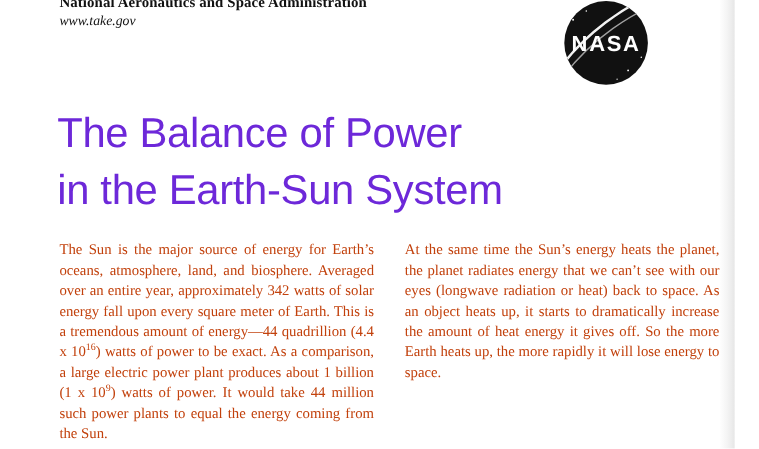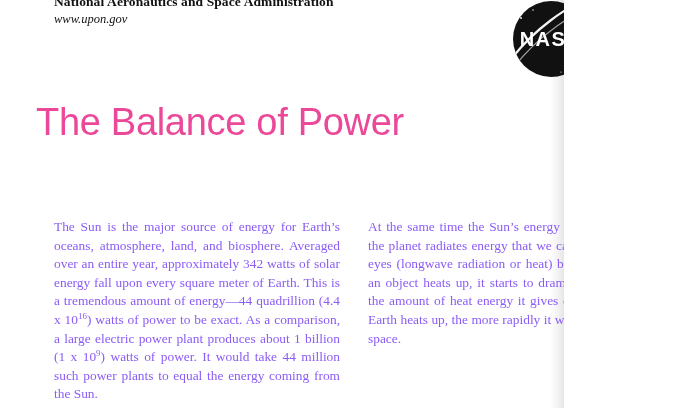--- a/index.html
+++ b/index.html
@@ -12,21 +12,21 @@
     background: #ffffff;
     font-family: "Liberation Serif", serif;
     overflow: hidden;
     position: relative;
   }
 
   .page {
     position: absolute;
     left: 0;
     top: 0;
-    width: 564px;
+    width: 668px;
     height: 408px;
     background: #ffffff;
     overflow: hidden;
   }
 
   
   .page-edge {
     position: absolute;
     right: 0;
     top: 0;
@@ -68,28 +68,28 @@
     width: 112px;
     height: 95px;
   }
   .logo svg {
     display: block;
   }
 
   
   .title {
     position: absolute;
-    left: 36px;
+    left: 52px;
     top: 72px;
     width: 600px;
     font-family: "Liberation Sans", sans-serif;
     font-weight: normal;
     font-size: 38px;
     line-height: 51px;
-    color: #ec4899;
+    color: #6d28d9;
     letter-spacing: -0.3px;
   }
   .title-line {
     display: block;
     white-space: nowrap;
   }
 
   
   .columns {
     position: absolute;
@@ -100,21 +100,21 @@
     gap: 28px;
   }
   .col {
     width: 286px;
   }
   .col p {
     margin: 0 0 12px 0;
     font-family: "Liberation Serif", serif;
     font-size: 13.4px;
     line-height: 18.6px;
-    color: #8b5cf6;
+    color: #c2410c;
     text-align: justify;
     hyphens: auto;
   }
   .col p:last-child {
     margin-bottom: 0;
   }
   .em {
   }
   sup {
     font-size: 9px;
@@ -124,21 +124,21 @@
 </style>
 </head>
 <body>
 
 <div class="page">
 
   <div class="page-edge"></div>
 
   <div class="header">
     <div class="agency-name">National Aeronautics and Space Administration</div>
-    <div class="agency-url">www.upon.gov</div>
+    <div class="agency-url">www.take.gov</div>
   </div>
 
   <div class="logo">
     <svg width="112" height="95" viewBox="0 0 112 95" xmlns="http://www.w3.org/2000/svg">
       <defs>
         <clipPath id="ballclip">
           <circle cx="56" cy="47" r="38"></circle>
         </clipPath>
       </defs>
       <circle cx="56" cy="47" r="38" fill="#111111"></circle>
@@ -152,20 +152,21 @@
         <circle cx="76" cy="72" r="0.8" fill="#ffffff"></circle>
         <circle cx="88" cy="60" r="0.7" fill="#ffffff"></circle>
         <circle cx="66" cy="80" r="0.6" fill="#ffffff"></circle>
       </g>
       <text x="56" y="54" text-anchor="middle" font-family="Liberation Sans, sans-serif" font-size="20" font-weight="bold" letter-spacing="1.5" fill="#ffffff">NASA</text>
     </svg>
   </div>
 
   <h1 class="title">
     <span class="title-line">The Balance of Power</span>
+    <span class="title-line">in the Earth-Sun System</span>
   </h1>
 
   <div class="columns">
     <div class="col" id="col-left">
         <p><span>The Sun is the major source of energy for Earth’s oceans, atmosphere, land, and biosphere. Averaged over an entire year, approximately 342 watts of solar energy fall upon every square meter of Earth. This is a tremendous amount of energy—44 quadrillion (4.4 x 10</span><sup>16</sup><span>) watts of power to be exact. As a comparison, a large electric power plant produces about 1 billion (1 x 10</span><sup>9</sup><span>) watts of power. It would take 44 million such power plants to equal the energy coming from the Sun.</span></p>
       </div>
     <div class="col" id="col-right">
         <p><span>At the same time the Sun’s energy heats the planet, the planet radiates energy that we can’t see with our eyes (</span><span class="em">longwave radiation</span><span> or </span><span class="em">heat</span><span>) back to space. As an object heats up, it starts to dramatically increase the amount of heat energy it gives off. So the more Earth heats up, the more rapidly it will lose energy to space.</span></p>
       </div>
   </div>

